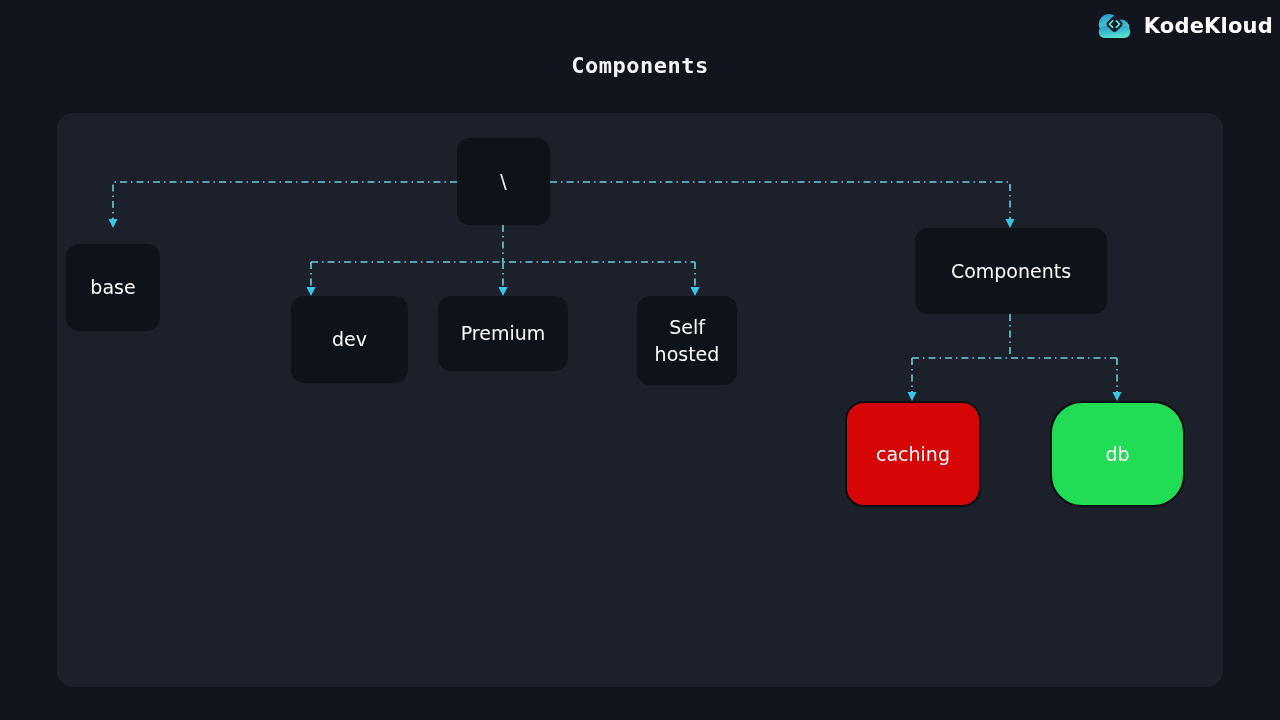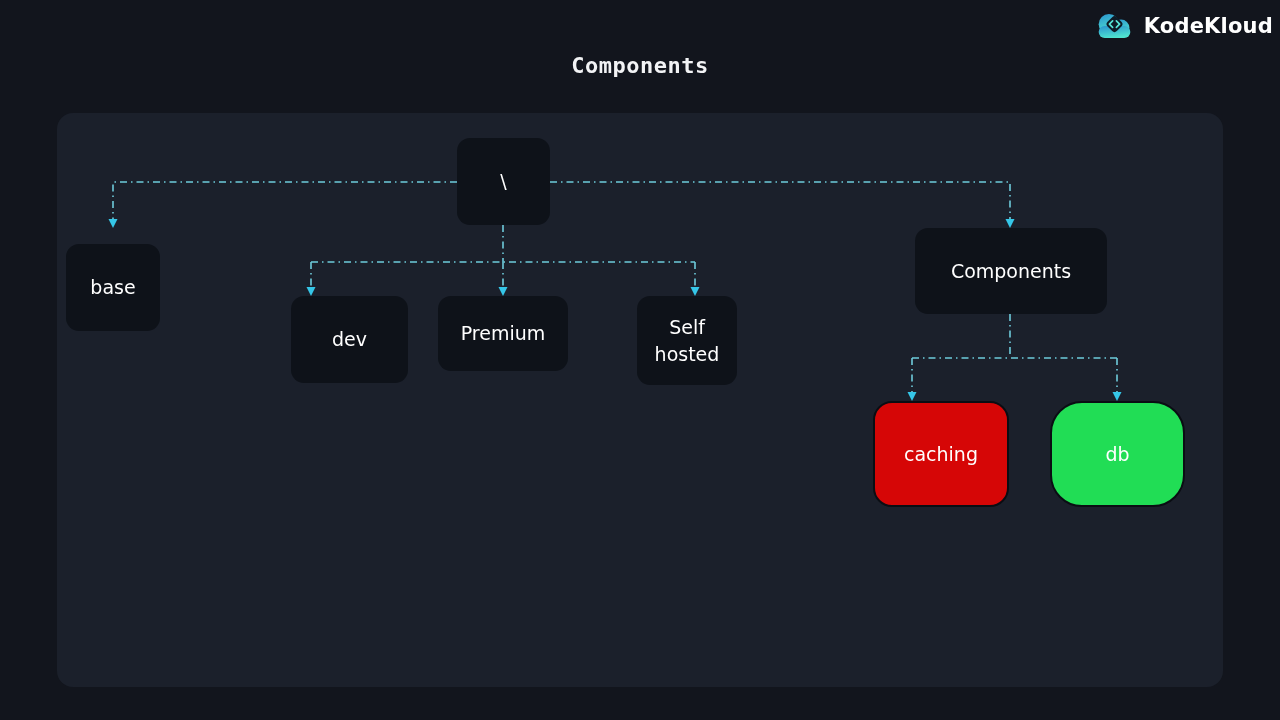--- a/index.html
+++ b/index.html
@@ -70,21 +70,20 @@
     box-sizing: border-box;
     border-radius: 13px;
   }
   .node.dark {
     background: #0e1219;
   }
   .node.red {
     background: #d60606;
     border: 2px solid #0a0d13;
     border-radius: 19px;
-    margin-left: 28px;
   }
   .node.green {
     background: #21dd55;
     border: 2px solid #0a0d13;
     border-radius: 32px;
   }
 </style>
 </head>
 <body>
 

